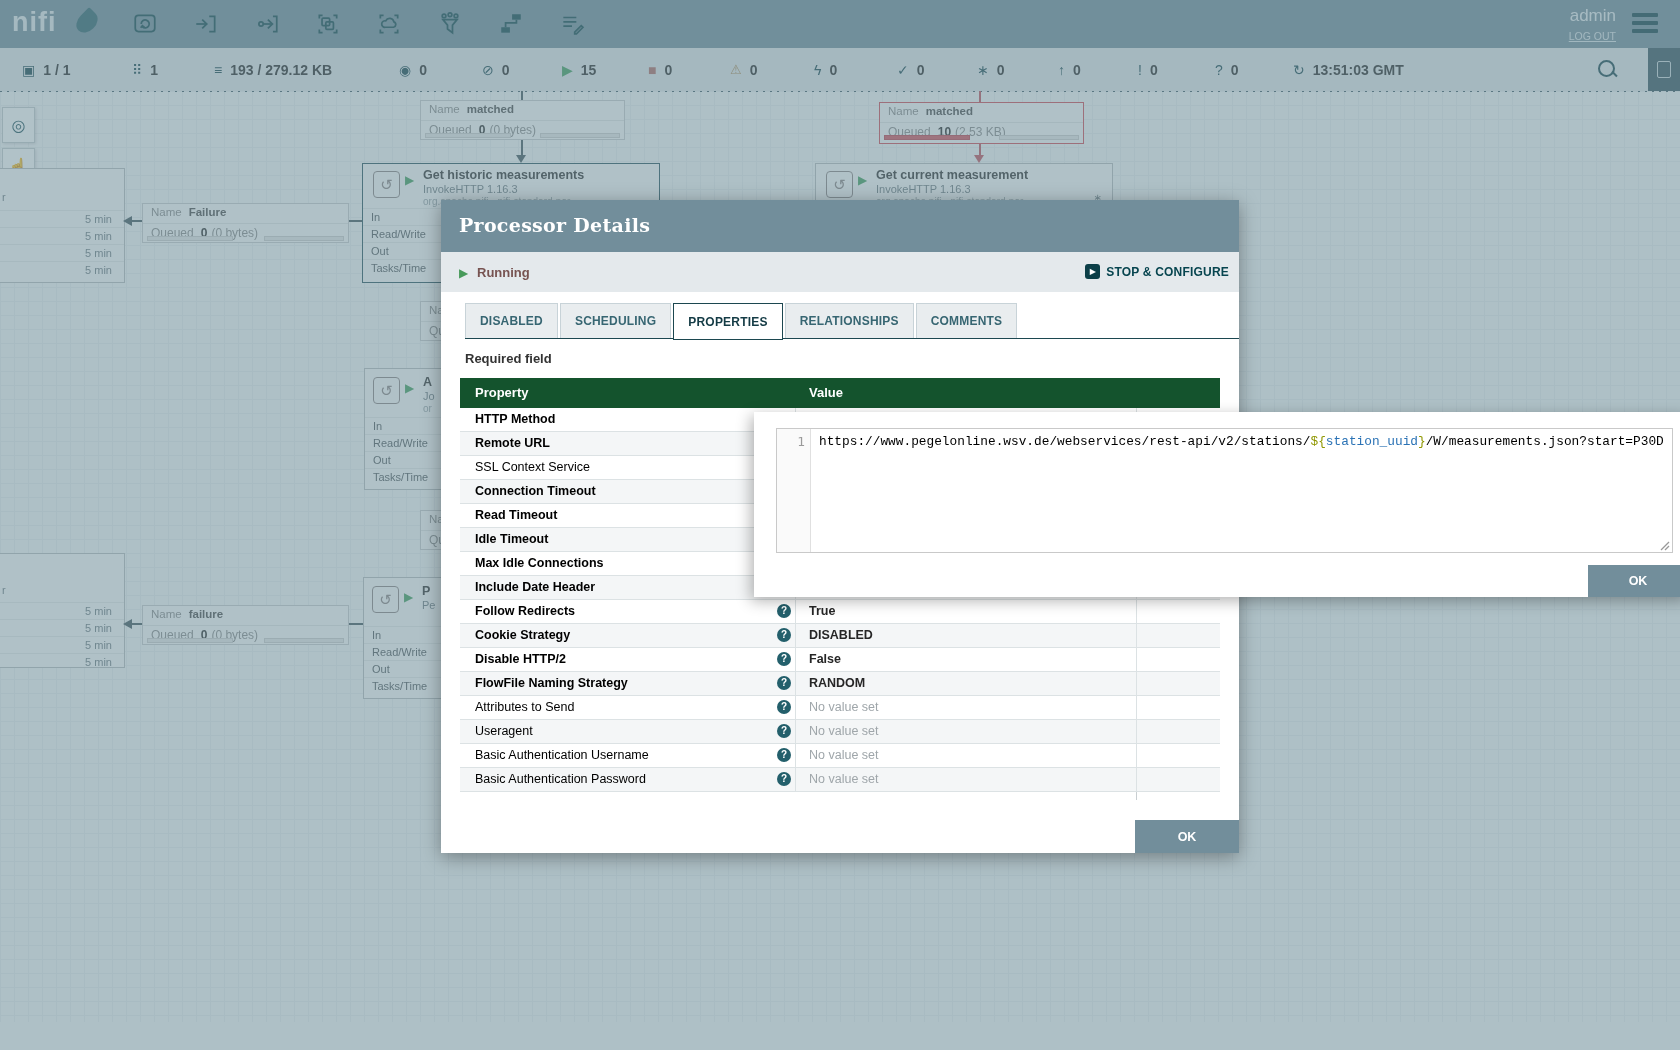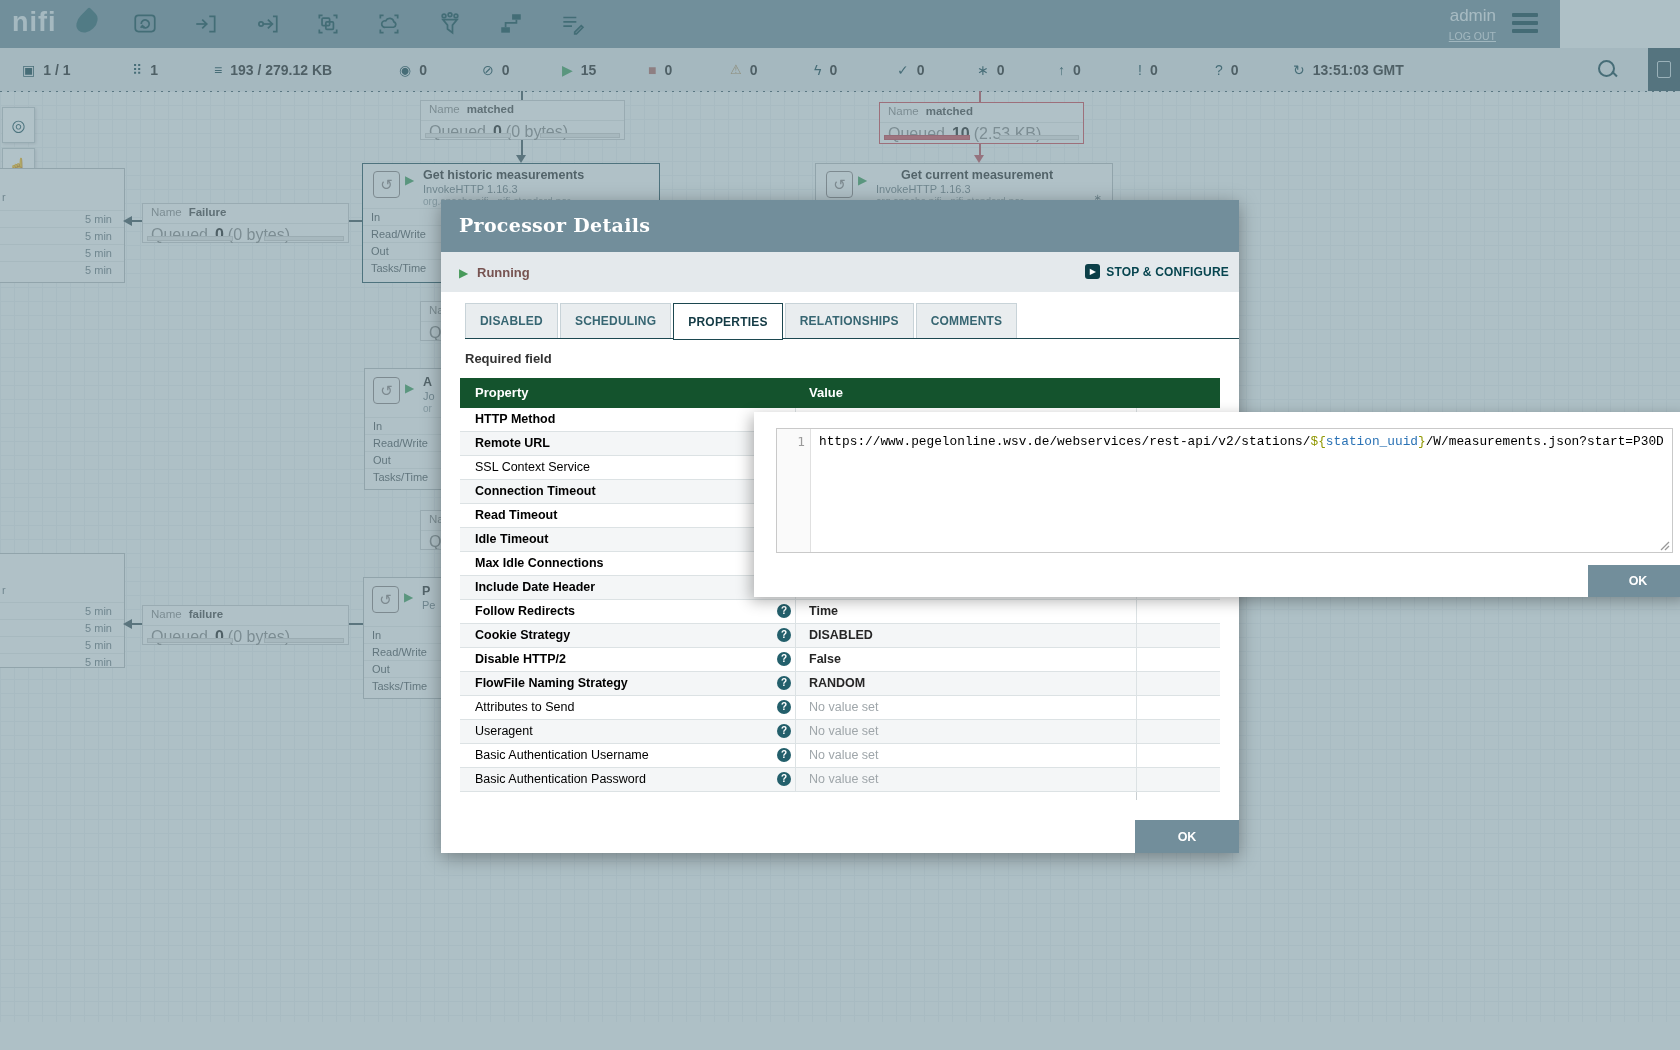--- a/index.html
+++ b/index.html
@@ -1,19 +1,19 @@
 <!DOCTYPE html>
 <html><head>
 <meta charset="utf-8">
 <style>
   html,body{margin:0;padding:0;background:#444;}
   .root{position:relative;width:1680px;height:1050px;overflow:hidden;
         font-family:"Liberation Sans",sans-serif;background:#F9FAFB;}
   
-  .appbar{position:absolute;left:0;top:0;width:1560px;height:48px;background:#728E9B;z-index:1;}
+  .appbar{position:absolute;left:0;top:0;width:1680px;height:48px;background:#728E9B;z-index:1;}
   .logo{position:absolute;left:12px;top:7px;font-size:27px;font-weight:bold;color:rgba(255,255,255,.82);letter-spacing:1px;}
   .drop{position:absolute;left:78px;top:10px;width:18px;height:24px;background:#1D5A63;
         border-radius:2px 50% 50% 50%;transform:rotate(45deg);opacity:.85;}
   .tb-icons{position:absolute;left:130px;top:9px;display:flex;gap:31px;}
   .tb-ic{width:30px;height:30px;display:flex;align-items:center;justify-content:center;}
   .tb-ic svg{stroke:#0C444B;fill:none;stroke-width:1.6;}
   .userbox{position:absolute;right:64px;top:6px;text-align:right;color:#E8EFF2;}
   .u-name{font-size:17px;}
   .u-out{font-size:10.5px;text-decoration:underline;margin-top:4px;color:#DCE6EA;}
   .burger{position:absolute;right:22px;top:13px;width:26px;}
@@ -52,21 +52,21 @@
   .p-bundle{position:absolute;font-size:10px;color:#9AA4A9;white-space:nowrap;}
   .p-badge{position:absolute;font-size:10px;color:#6E7B81;}
   .p-row{position:absolute;left:0;width:100%;height:17px;border-top:1px solid #E8EAEB;
       font-size:11px;color:#4E5559;}
   .p-row .rl{position:absolute;left:8px;top:2px;white-space:nowrap;}
   .p-row .rv{position:absolute;right:12px;top:2px;color:#6E7B81;}
   
   .conn-label{position:absolute;background:#FDFDFD;border:1px solid #C9CDCF;z-index:2;}
   .conn-label.alert{border:1.5px solid #D24A56;}
   .cl-row1{height:17px;border-bottom:1px solid #E4E6E7;padding:2px 0 0 8px;font-size:11.5px;}
-  .cl-row2{height:16px;padding:2px 0 0 8px;font-size:16px;position:relative;}
+  .cl-row2{height:16px;padding:2px 0 0 8px;font-size:12px;position:relative;}
   .cl-k{color:#8A8A8A;margin-right:7px;}
   .cl-v{color:#4A4A4A;font-weight:600;}
   .cl-num{color:#262626;font-weight:bold;}
   .cl-size{color:#8A8A8A;margin-left:4px;}
   .cl-bar{position:absolute;bottom:1px;height:3px;background:#E8E8E8;border:1px solid #CFCFCF;}
   .cl-bar.l{left:4px;width:84px;}
   .cl-bar.r{right:4px;width:78px;}
   .alert .cl-bar.l{background:#D6535E;border-color:#C2414E;}
   .cline{position:absolute;background:#41545C;z-index:1;}
   .cline.red{background:#C1505C;}
@@ -348,21 +348,21 @@
     <div class="cl-row1"><span class="cl-k">Name</span><span class="cl-v">matched</span></div>
     <div class="cl-row2"><span class="cl-k">Queued</span><span class="cl-num">10</span><span class="cl-size">(2.53 KB)</span>
       <div class="cl-bar l"></div><div class="cl-bar r"></div></div>
   </div>
   <div class="cline red" style="left:979px;top:142px;width:1.5px;height:14px;"></div>
   <div class="arrow-down red" style="left:974px;top:155px;"></div>
 
   <div class="proc" style="left:815px;top:163px;width:296px;height:118px;">
     <div class="p-icon" style="left:10px;top:7px;">↺</div>
     <div class="p-play" style="left:42px;top:9px;">▶</div>
-    <div class="p-title" style="left:60px;top:4px;margin-left:25px;">Get current measurement</div>
+    <div class="p-title" style="left:60px;top:4px;">Get current measurement</div>
     <div class="p-type" style="left:60px;top:19px;">InvokeHTTP 1.16.3</div>
     <div class="p-bundle" style="left:60px;top:32px;">org.apache.nifi - nifi-standard-nar</div>
     <div class="p-badge" style="right:10px;top:28px;">∗</div>
   </div>
 
   <div class="conn-label" style="left:420px;top:301px;width:21px;height:38px;overflow:hidden;">
     <div class="cl-row1"><span class="cl-k">Na</span></div>
     <div class="cl-row2"><span class="cl-k">Qu</span></div>
   </div>
   <div class="proc" style="left:364px;top:368px;width:106px;height:120px;">
@@ -516,21 +516,21 @@
             <div class="vline2"></div>
             <span class="c-prop req">Include Date Header</span>
             <span class="help">?</span>
             <span class="c-val"></span>
           </div>
           <div class="t-row">
             <div class="vline1"></div>
             <div class="vline2"></div>
             <span class="c-prop req">Follow Redirects</span>
             <span class="help">?</span>
-            <span class="c-val">Time</span>
+            <span class="c-val">True</span>
           </div>
           <div class="t-row alt">
             <div class="vline1"></div>
             <div class="vline2"></div>
             <span class="c-prop req">Cookie Strategy</span>
             <span class="help">?</span>
             <span class="c-val">DISABLED</span>
           </div>
           <div class="t-row">
             <div class="vline1"></div>

